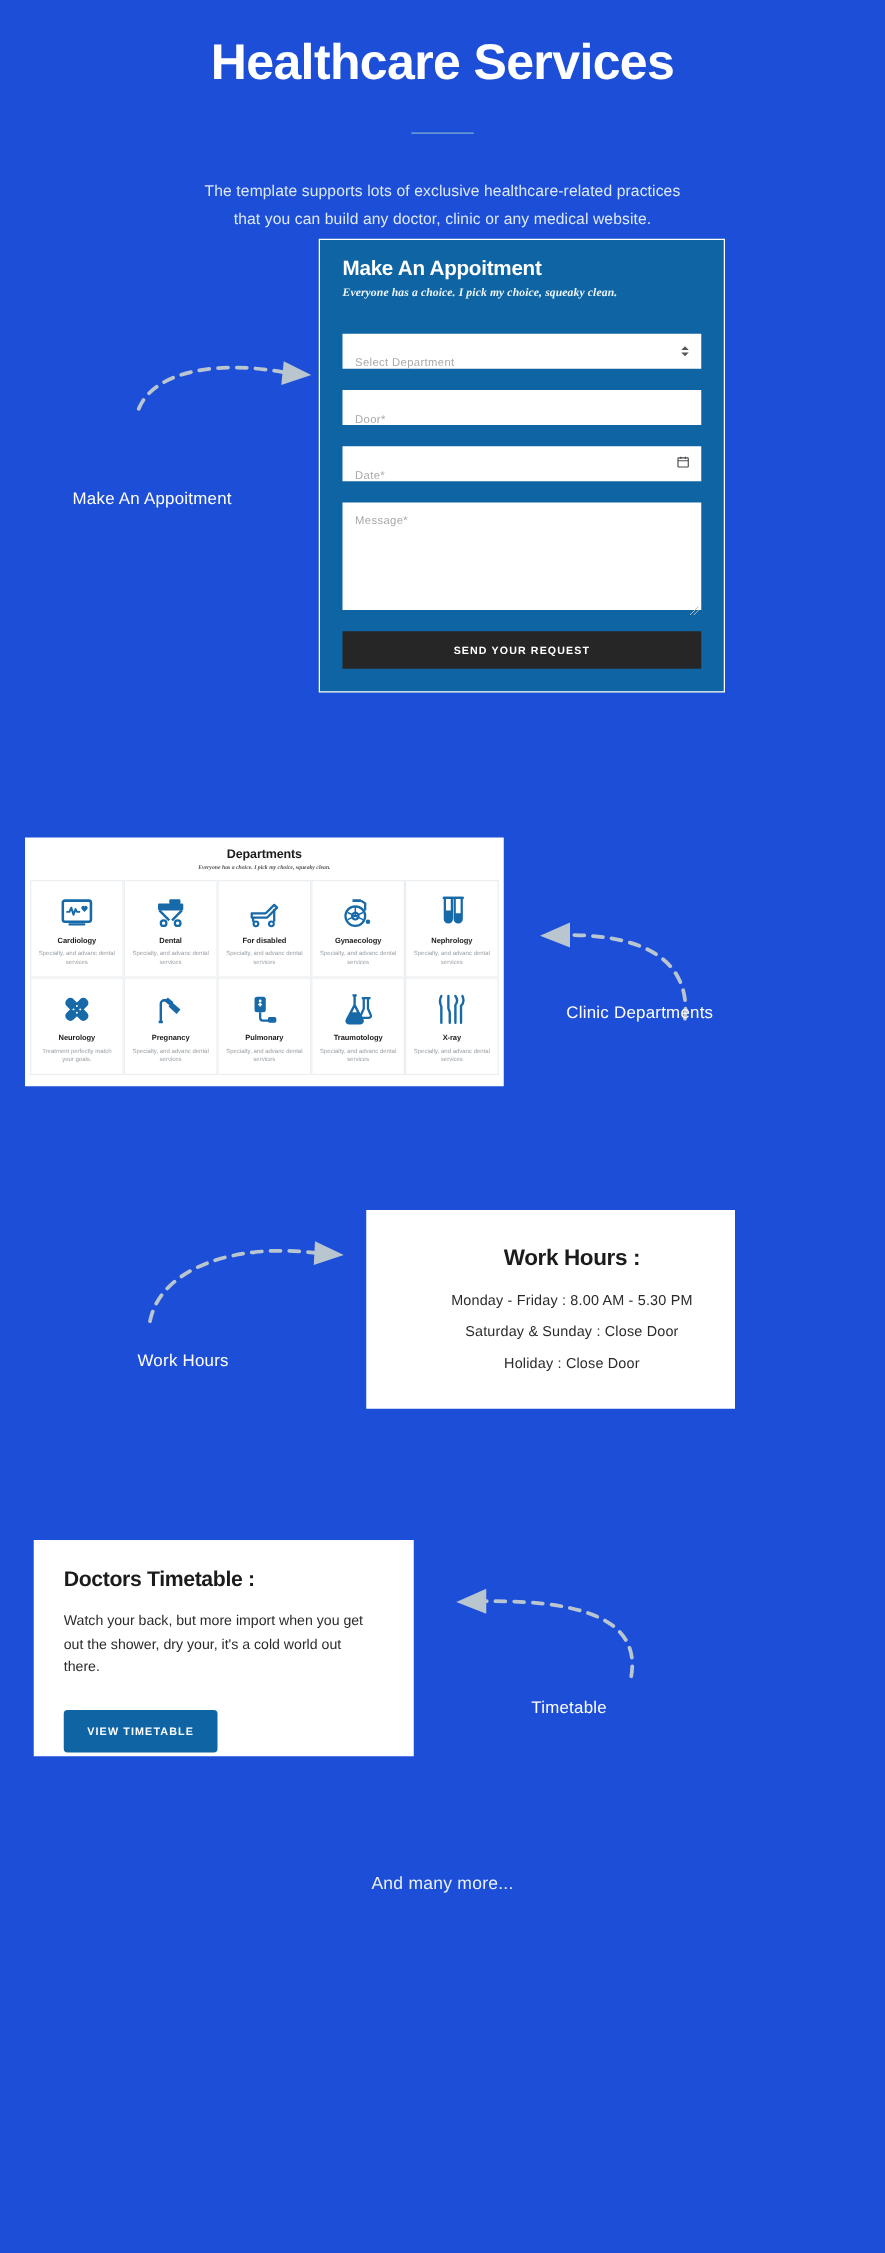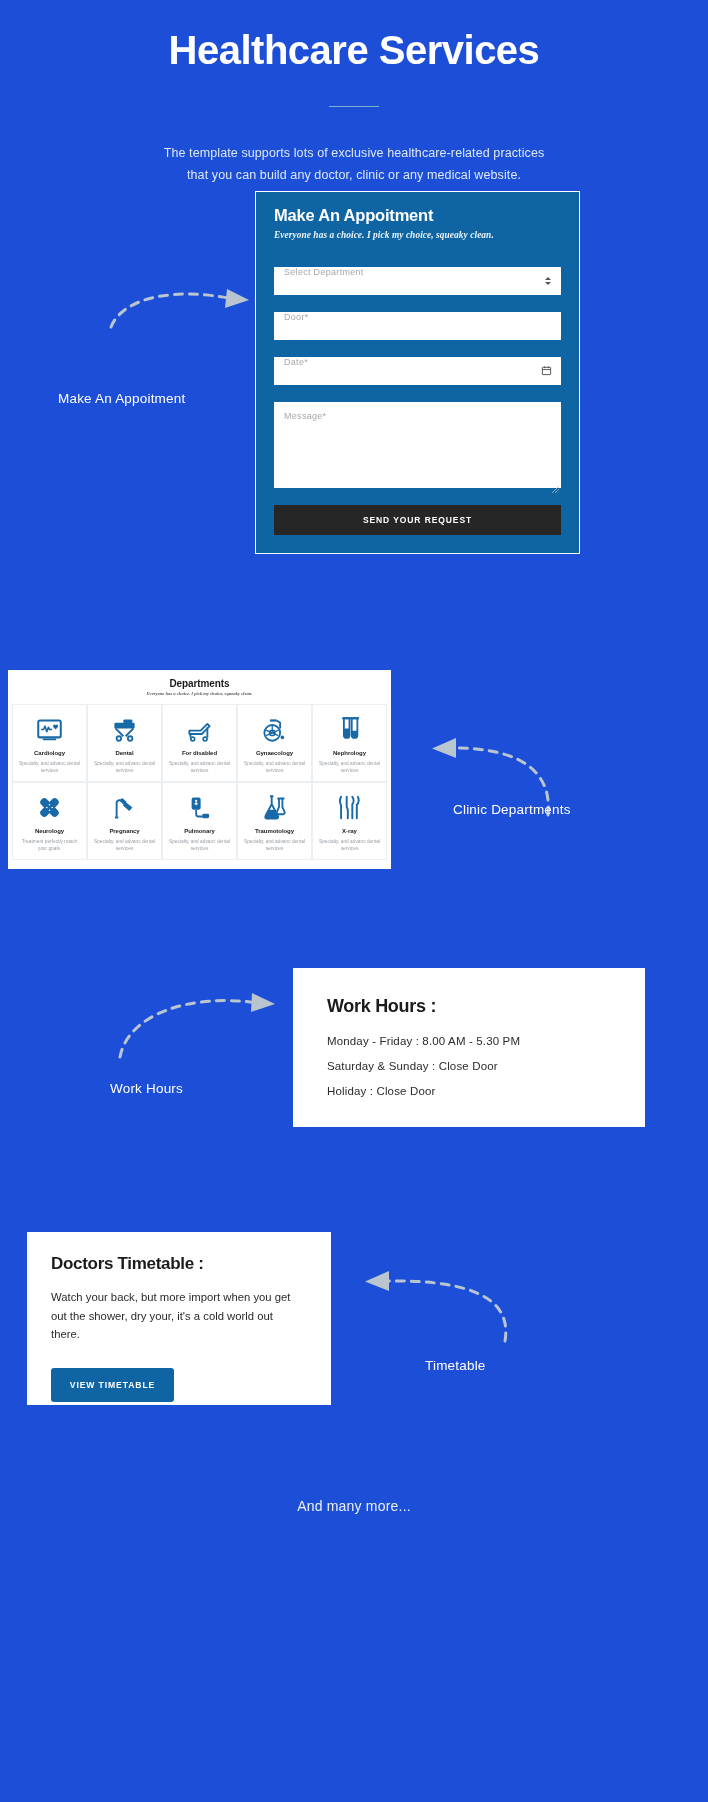--- a/index.html
+++ b/index.html
@@ -54,21 +54,21 @@
     letter-spacing: 0.1px;
   }
   .appt-fields { margin-top: 27px; }
   .field {
     position: relative;
     width: 100%;
     height: 28px;
     background: #ffffff;
     margin-bottom: 17px;
     display: flex;
-    align-items: flex-start;
+    align-items: flex-end;
   }
   .field-text {
     font-size: 9px;
     color: #a8a8a8;
     padding-left: 10px;
     letter-spacing: 0.3px;
     user-select: none;
   }
   .field.select .caret {
     position: absolute; right: 9px; top: 50%;
@@ -106,21 +106,21 @@
     position: absolute;
     color: #ffffff;
     font-size: 13.5px;
     letter-spacing: 0.2px;
     white-space: nowrap;
   }
   .arrow-svg { position: absolute; }
 
   
   .dept-panel {
-    position: absolute; left: 8px; top: 670px;
+    position: absolute; left: 20px; top: 670px;
     width: 383px; height: 199px;
     background: #ffffff;
     padding: 8px 0 0 0;
     overflow: hidden;
   }
   .dept-head { text-align: center; }
   .dept-title { font-size: 10px; font-weight: bold; color: #1c1c1c; letter-spacing: -0.1px; }
   .dept-slogan {
     margin-top: 2px;
     font-family: "Liberation Serif", serif;
@@ -150,23 +150,24 @@
   }
   .dept-desc {
     margin-top: 4px;
     font-size: 4.8px; color: #9aa0a6; text-align: center;
     line-height: 1.55; width: 88%;
   }
 
   
   .work-card {
     position: absolute; left: 293px; top: 968px;
-    width: 352px; height: 159px;
+    width: 295px; height: 159px;
     background: #ffffff;
     padding: 28px 0 0 34px;
+    text-align: center;
   }
   .work-title { font-size: 18px; font-weight: bold; color: #1b1b1b; letter-spacing: -0.3px; }
   .work-list { margin-top: 18px; }
   .work-row { font-size: 11.5px; color: #2b2b2b; margin-bottom: 13px; letter-spacing: 0.15px; }
 
   
   .tt-card {
     position: absolute; left: 27px; top: 1232px;
     width: 304px; height: 173px;
     background: #ffffff;

